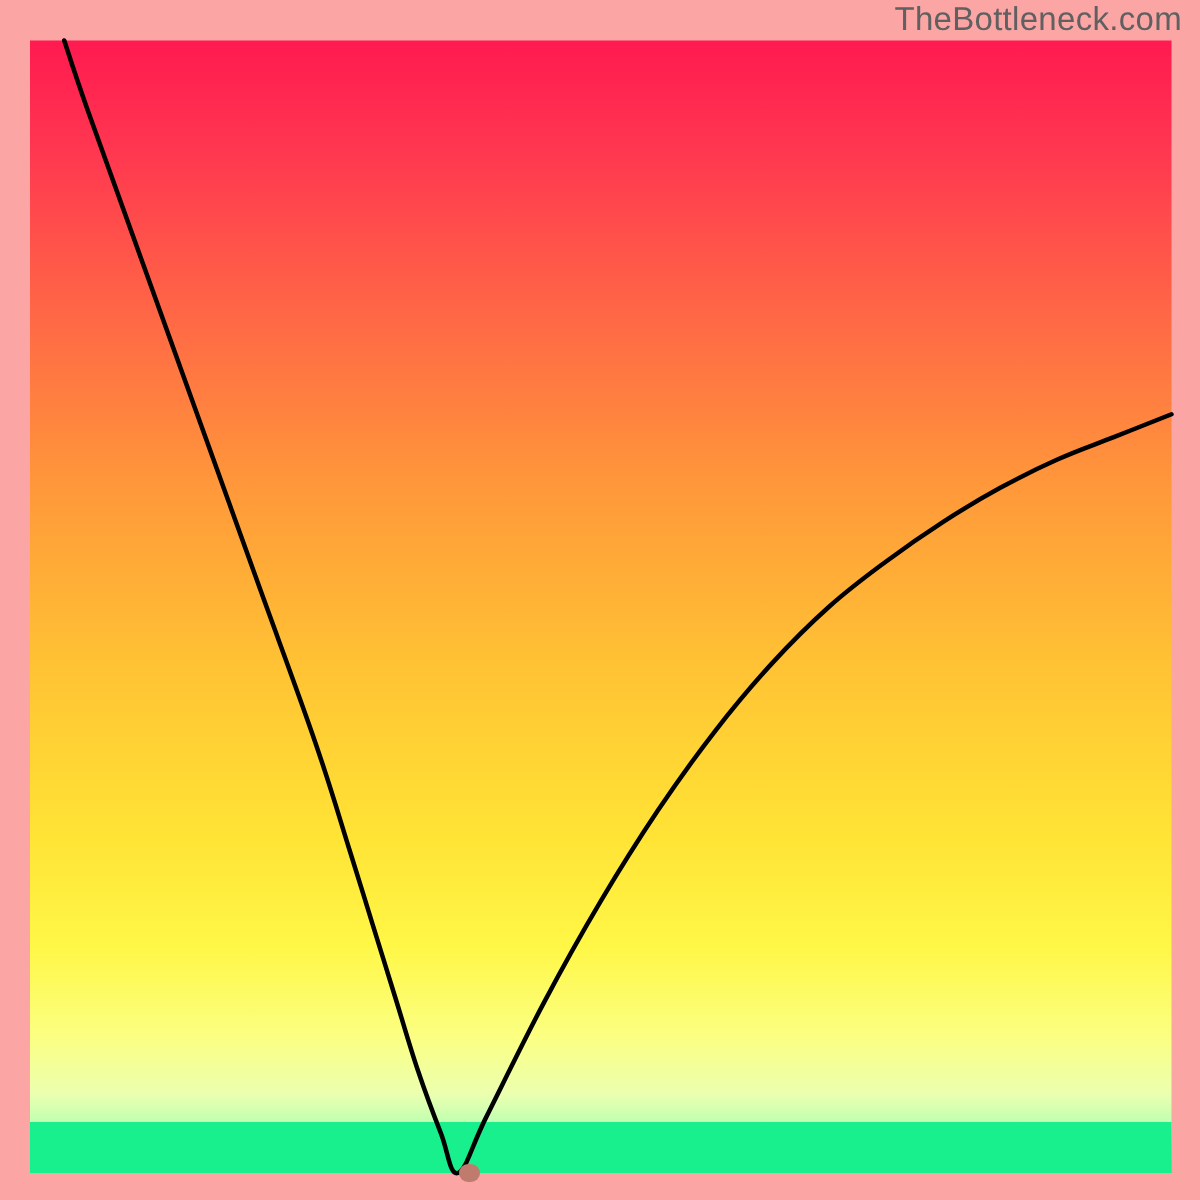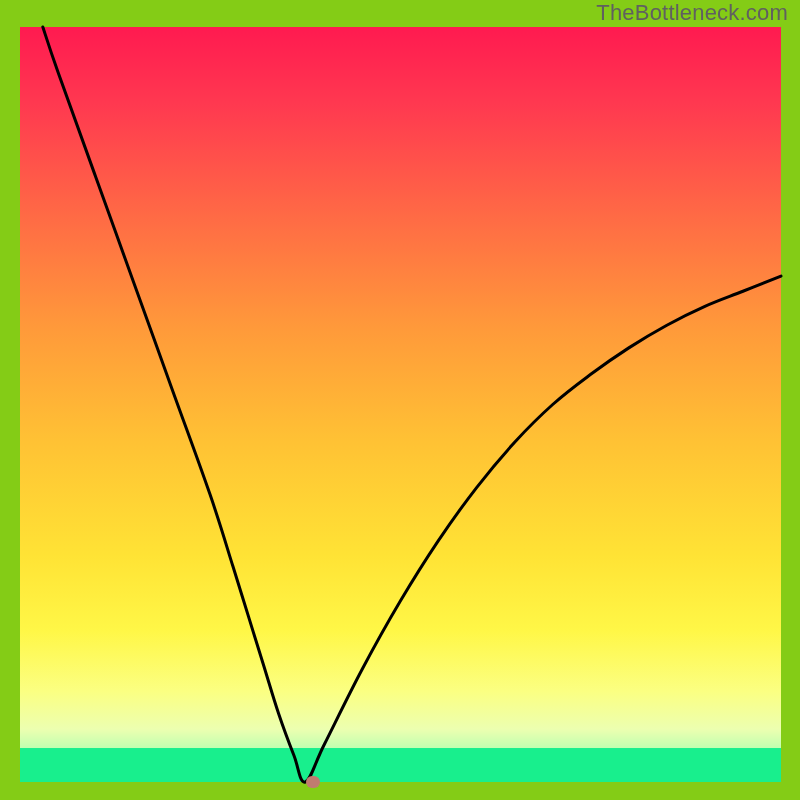--- a/index.html
+++ b/index.html
@@ -7,21 +7,21 @@
     padding: 0;
     width: 800px;
     height: 800px;
     overflow: hidden;
     background: #000;
   }
   .stage {
     position: relative;
     width: 800px;
     height: 800px;
-    background: #84cc16;
+    background: #fca5a5;
   }
   svg {
     position: absolute;
     inset: 0;
   }
   .watermark {
     position: absolute;
     top: 0px;
     right: 12px;
     font-family: Arial, Helvetica, sans-serif;

